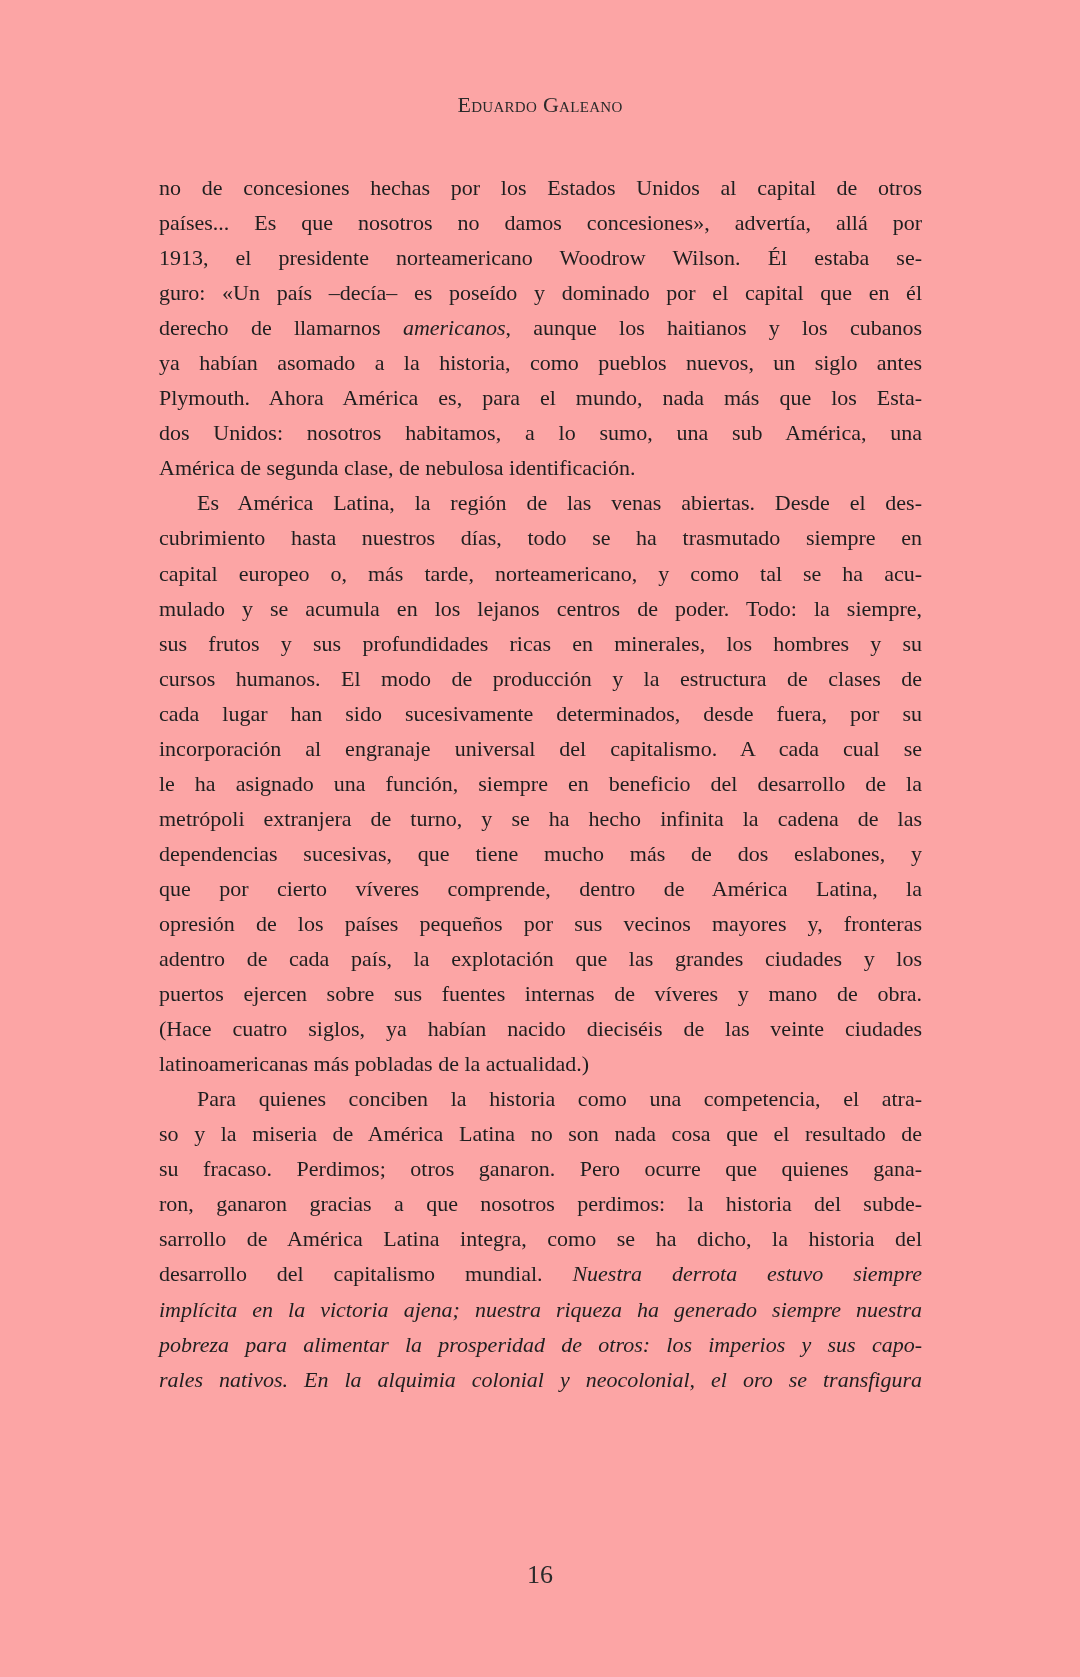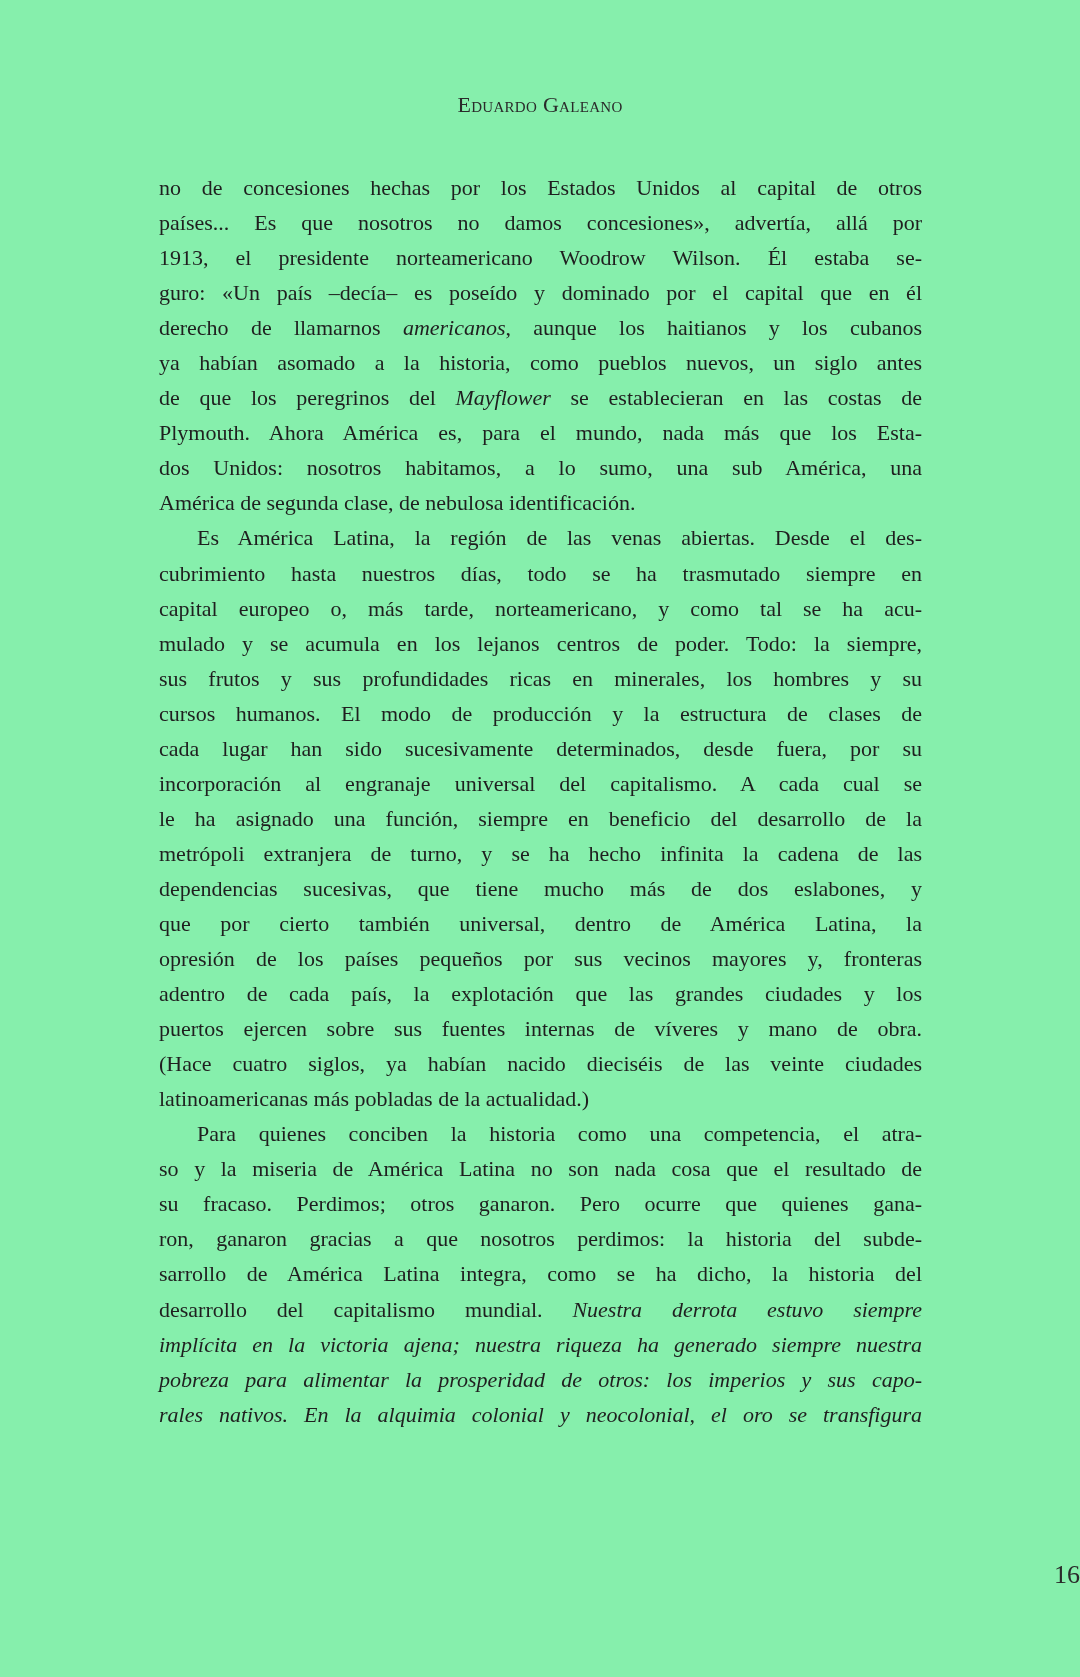--- a/index.html
+++ b/index.html
@@ -1,60 +1,59 @@
 <!DOCTYPE html>
 <html><head>
 <meta charset="utf-8">
 <style>
   html, body { margin: 0; padding: 0; background: #ffffff; }
   body { width: 1080px; height: 1677px; position: relative; overflow: hidden;
          font-family: "Liberation Serif", "DejaVu Serif", serif; color: #1f1f1f; }
-  .page { position: absolute; left: 0; top: 0; width: 1080px; height: 1677px; background: #86efac; }
+  .page { position: absolute; left: 0; top: 0; width: 1080px; height: 1677px; background: #fca5a5; }
   .running-head { position: absolute; top: 92px; left: 0; width: 1080px; text-align: center;
                   font-size: 22px; font-variant: small-caps; letter-spacing: 0.3px; color: #2a2a2a; }
   .body-text { position: absolute; left: 159px; top: 170px; width: 763px; }
   .line { height: 35.05px; line-height: 35.05px; font-size: 22px; white-space: nowrap;
           text-align: justify; text-align-last: justify; overflow: visible; }
   .line.last { text-align-last: left; }
   .line.indent { padding-left: 38px; }
   .line .it { font-style: italic; }
-  .folio { position: absolute; top: 1560px; left: 0; width: 1080px; text-align: right;
+  .folio { position: absolute; top: 1560px; left: 0; width: 1080px; text-align: center;
            font-size: 26px; color: #2a2a2a; }
 </style>
 </head>
 <body>
 
 <div class="page">
   <div class="running-head">Eduardo Galeano</div>
   <div class="body-text" id="body-text">
       <div>
         <div class="line"><span>no de concesiones hechas por los Estados Unidos al capital de otros</span></div>
         <div class="line"><span>países... Es que nosotros no damos concesiones», advertía, allá por</span></div>
         <div class="line"><span>1913, el presidente norteamericano Woodrow Wilson. Él estaba se-</span></div>
         <div class="line"><span>guro: «Un país –decía– es poseído y dominado por el capital que en él</span></div>
         <div class="line"><span>derecho de llamarnos </span><span class="it">americanos</span><span>, aunque los haitianos y los cubanos</span></div>
         <div class="line"><span>ya habían asomado a la historia, como pueblos nuevos, un siglo antes</span></div>
-        <div class="line"><span>de que los peregrinos del </span><span class="it">Mayflower</span><span> se establecieran en las costas de</span></div>
         <div class="line"><span>Plymouth. Ahora América es, para el mundo, nada más que los Esta-</span></div>
         <div class="line"><span>dos Unidos: nosotros habitamos, a lo sumo, una sub América, una</span></div>
         <div class="line last"><span>América de segunda clase, de nebulosa identificación.</span></div>
       </div>
       <div>
         <div class="line indent"><span>Es América Latina, la región de las venas abiertas. Desde el des-</span></div>
         <div class="line"><span>cubrimiento hasta nuestros días, todo se ha trasmutado siempre en</span></div>
         <div class="line"><span>capital europeo o, más tarde, norteamericano, y como tal se ha acu-</span></div>
         <div class="line"><span>mulado y se acumula en los lejanos centros de poder. Todo: la siempre,</span></div>
         <div class="line"><span>sus frutos y sus profundidades ricas en minerales, los hombres y su</span></div>
         <div class="line"><span>cursos humanos. El modo de producción y la estructura de clases de</span></div>
         <div class="line"><span>cada lugar han sido sucesivamente determinados, desde fuera, por su</span></div>
         <div class="line"><span>incorporación al engranaje universal del capitalismo. A cada cual se</span></div>
         <div class="line"><span>le ha asignado una función, siempre en beneficio del desarrollo de la</span></div>
         <div class="line"><span>metrópoli extranjera de turno, y se ha hecho infinita la cadena de las</span></div>
         <div class="line"><span>dependencias sucesivas, que tiene mucho más de dos eslabones, y</span></div>
-        <div class="line"><span>que por cierto también universal, dentro de América Latina, la</span></div>
+        <div class="line"><span>que por cierto víveres comprende, dentro de América Latina, la</span></div>
         <div class="line"><span>opresión de los países pequeños por sus vecinos mayores y, fronteras</span></div>
         <div class="line"><span>adentro de cada país, la explotación que las grandes ciudades y los</span></div>
         <div class="line"><span>puertos ejercen sobre sus fuentes internas de víveres y mano de obra.</span></div>
         <div class="line"><span>(Hace cuatro siglos, ya habían nacido dieciséis de las veinte ciudades</span></div>
         <div class="line last"><span>latinoamericanas más pobladas de la actualidad.)</span></div>
       </div>
       <div>
         <div class="line indent"><span>Para quienes conciben la historia como una competencia, el atra-</span></div>
         <div class="line"><span>so y la miseria de América Latina no son nada cosa que el resultado de</span></div>
         <div class="line"><span>su fracaso. Perdimos; otros ganaron. Pero ocurre que quienes gana-</span></div>

